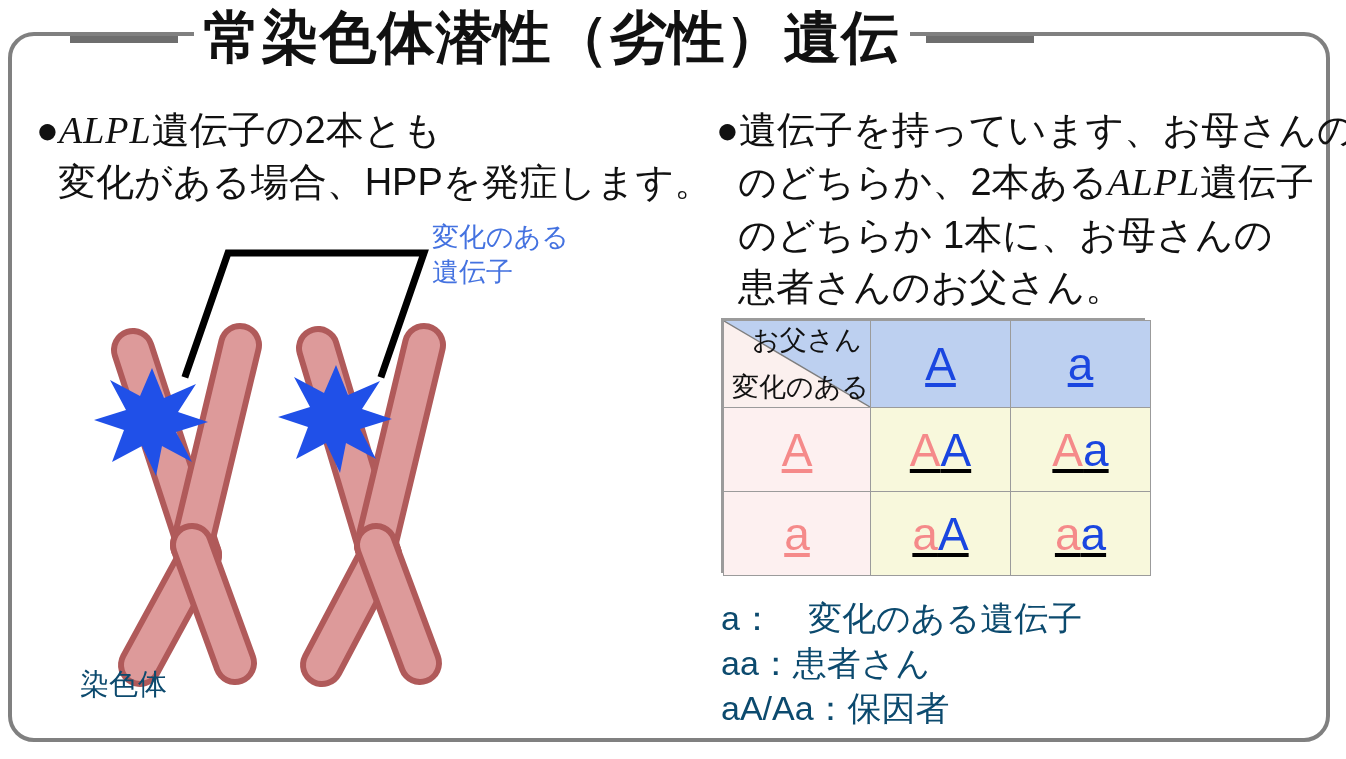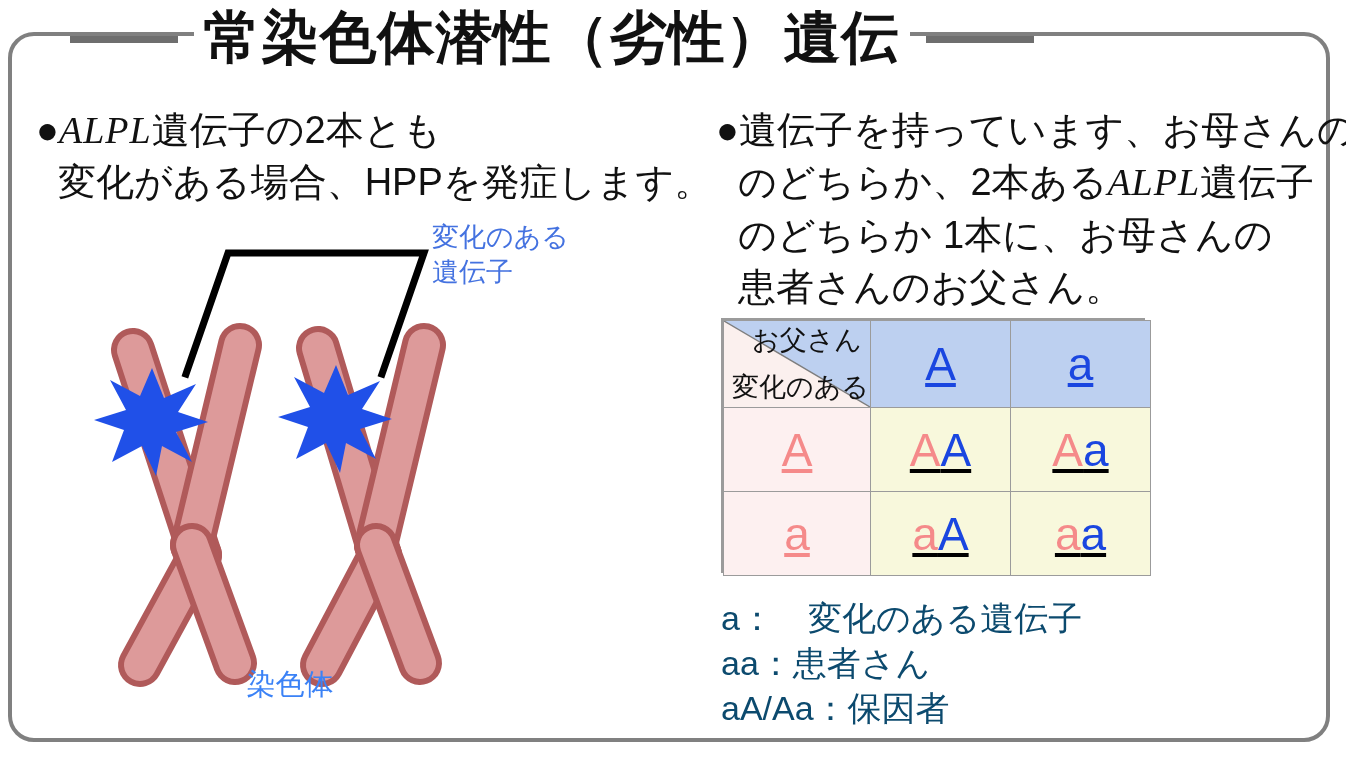--- a/index.html
+++ b/index.html
@@ -99,23 +99,22 @@
     font-size: 27px;
     line-height: 1.28;
     color: #4472e0;
     white-space: pre;
   }
   #chromosome-caption {
     position: absolute;
     left: 0;
     top: 440px;
     width: 420px;
-    text-align: center;
     font-size: 29px;
-    color: #3b82f6;
+    color: #0c4a6e;
   }
 
   
   #punnett-square {
     position: absolute;
     left: 721px;
     top: 318px;
     width: 424px;
     height: 255px;
     border: 2px solid #9b9b9b;

